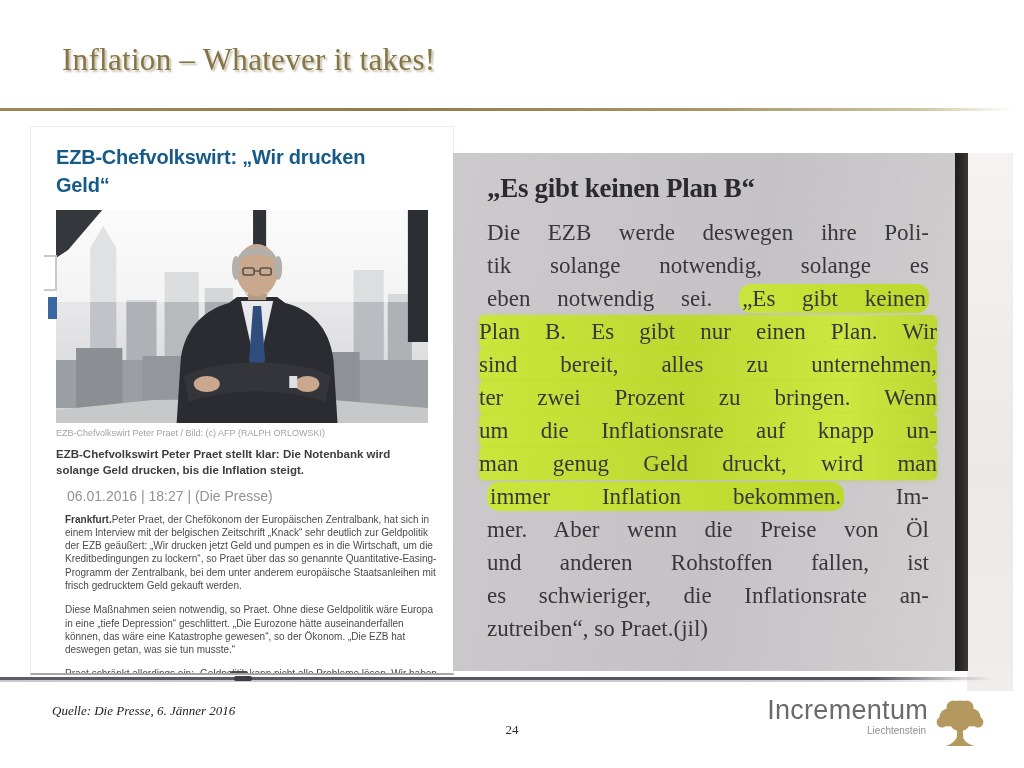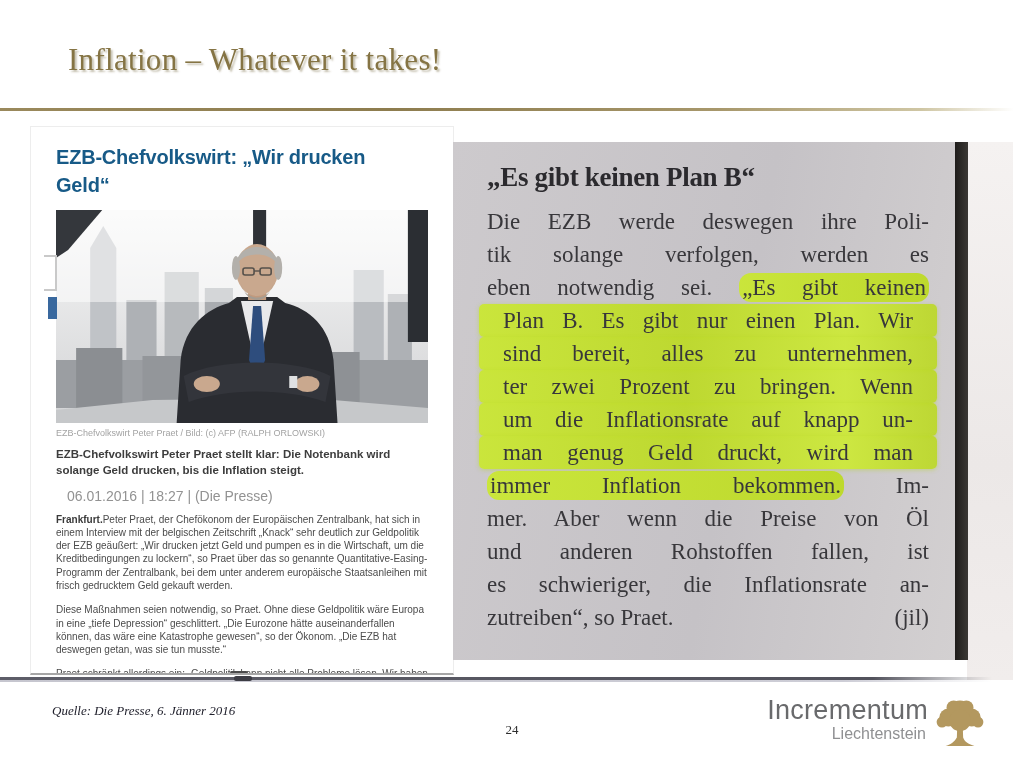--- a/index.html
+++ b/index.html
@@ -2,21 +2,21 @@
 <html><head>
 <meta charset="utf-8">
 <style>
   html,body{margin:0;padding:0;}
   body{
     width:1024px;height:768px;position:relative;overflow:hidden;
     background:#ffffff;font-family:"Liberation Sans",sans-serif;
   }
   
   .slide-title{
-    position:absolute;left:68px;top:42px;
+    position:absolute;left:62px;top:42px;
     font-family:"Liberation Serif",serif;font-size:31px;color:#857444;
     text-shadow:2px 2px 2px rgba(125,112,76,.45);
     letter-spacing:.3px;white-space:nowrap;
   }
   .title-rule{
     position:absolute;left:0;top:108px;width:1024px;height:3px;
     background:linear-gradient(to right,#9a895c,#8d7c4e 38%,#a7976b 70%,#cfc6a4 90%,rgba(255,255,255,0) 99%);
   }
   
   .article-panel{
@@ -37,25 +37,25 @@
   }
   .article-inner{padding:16px 18px 0 25px;}
   .article-headline{
     width:348px;font-size:20px;font-weight:bold;line-height:1.42;
     color:#175a87;letter-spacing:-.2px;
   }
   .article-photo{margin-top:10px;width:372px;height:213px;display:block;}
   .photo-caption{margin-top:5px;font-size:9px;color:#a3a3a3;width:372px;}
   .article-lead{margin-top:9px;width:372px;font-size:11.5px;font-weight:bold;color:#3d3d3d;line-height:1.38;}
   .article-date{margin-top:9px;font-size:14px;color:#929292;margin-left:11px;}
-  .article-para{margin-top:9px;width:372px;font-size:10px;line-height:1.33;color:#4b4b4b;}
+  .article-para{margin-top:9px;width:372px;font-size:10px;line-height:1.33;color:#4b4b4b;margin-left:9px;}
   .article-para.sp{margin-top:11px;}
   .para-leadin{font-weight:bold;color:#3a3a3a;}
   
-  .clipping{position:absolute;left:453px;top:142px;width:560px;height:538px;}
+  .clipping{position:absolute;left:453px;top:153px;width:560px;height:538px;}
   .clip-right-margin{
     position:absolute;right:0;top:0;width:46px;height:538px;
     background:linear-gradient(to bottom,#f5f2f1,#ece8e7 60%,#f1edec);
   }
   .newsprint{
     position:absolute;left:0;top:0;width:502px;height:518px;box-sizing:border-box;
     background:linear-gradient(100deg,#cdcacd,#c5c2c6 55%,#d3d0d1);
     padding:20px 26px 0 34px;
   }
   .news-edge{
@@ -63,24 +63,24 @@
     background:linear-gradient(to right,#1e1c1a,#3b3835);
   }
   .news-headline{
     font-family:"Liberation Serif",serif;font-weight:bold;font-size:27px;
     color:#2b2a2e;letter-spacing:-.3px;margin-bottom:12px;
   }
   .news-line{
     font-family:"Liberation Serif",serif;font-size:23px;line-height:33px;color:#38373b;
     text-align:justify;text-align-last:justify;
   }
-  .news-line.last{display:flex;justify-content:space-between;text-align:left;text-align-last:left;}
+  .news-line.last{display:flex;text-align:left;text-align-last:left;}
   .hl-line{
     background:linear-gradient(90deg,rgba(202,231,52,.95),rgba(188,219,28,.88) 45%,rgba(205,233,58,.95) 80%,rgba(186,217,25,.85));
-    border-radius:5px;margin-left:-8px;margin-right:-8px;padding:0 24px;
+    border-radius:5px;margin-left:-8px;margin-right:-8px;padding:0 0;
     box-shadow:0 1px 4px rgba(180,212,30,.45);
   }
   .hl-span{
     background:linear-gradient(90deg,rgba(202,231,52,.95),rgba(188,219,28,.9));
     border-radius:12px;padding:2px 3px;box-decoration-break:clone;-webkit-box-decoration-break:clone;
   }
   
   .bottom-band{
     position:absolute;left:0;top:677px;width:992px;height:3px;
     background:linear-gradient(to right,#5d5d68,#52525c 88%,rgba(82,82,92,0));
@@ -99,21 +99,21 @@
   }
   .page-number{
     position:absolute;left:0;top:722px;width:1024px;text-align:center;
     font-family:"Liberation Serif",serif;font-size:13px;color:#2e2e2e;
   }
   .logo{
     position:absolute;right:36px;top:696px;display:flex;align-items:flex-start;
   }
   .logo-text{text-align:right;margin-right:4px;}
   .logo-name{font-size:27px;color:#696a6c;letter-spacing:.3px;line-height:1.05;}
-  .logo-region{font-size:16px;color:#8f9092;margin-top:1px;padding-right:2px;}
+  .logo-region{font-size:10px;color:#8f9092;margin-top:1px;padding-right:2px;}
 </style>
 </head>
 <body>
 
 <div class="slide-title">Inflation – Whatever it takes!</div>
 <div class="title-rule"></div>
 
 <div class="article-panel">
   <div class="share-bracket"></div>
   <div class="share-blue"></div>
@@ -179,21 +179,21 @@
   </div>
   <div class="panel-notch"></div>
 </div>
 
 <div class="clipping">
   <div class="clip-right-margin"></div>
   <div class="news-edge"></div>
   <div class="newsprint">
     <div class="news-headline">„Es gibt keinen Plan B“</div>
     <div class="news-line"><span>Die EZB werde deswegen ihre Poli-</span></div>
-    <div class="news-line"><span>tik solange verfolgen, werden es</span></div>
+    <div class="news-line"><span>tik solange notwendig, solange es</span></div>
     <div class="news-line"><span>eben notwendig sei. </span><span class="hl-span">„Es gibt keinen</span></div>
     <div class="news-line hl-line"><span>Plan B. Es gibt nur einen Plan. Wir</span></div>
     <div class="news-line hl-line"><span>sind bereit, alles zu unternehmen,</span></div>
     <div class="news-line hl-line"><span>ter zwei Prozent zu bringen. Wenn</span></div>
     <div class="news-line hl-line"><span>um die Inflationsrate auf knapp un-</span></div>
     <div class="news-line hl-line"><span>man genug Geld druckt, wird man</span></div>
     <div class="news-line"><span class="hl-span">immer Inflation bekommen.</span><span> Im-</span></div>
     <div class="news-line"><span>mer. Aber wenn die Preise von Öl</span></div>
     <div class="news-line"><span>und anderen Rohstoffen fallen, ist</span></div>
     <div class="news-line"><span>es schwieriger, die Inflationsrate an-</span></div>

